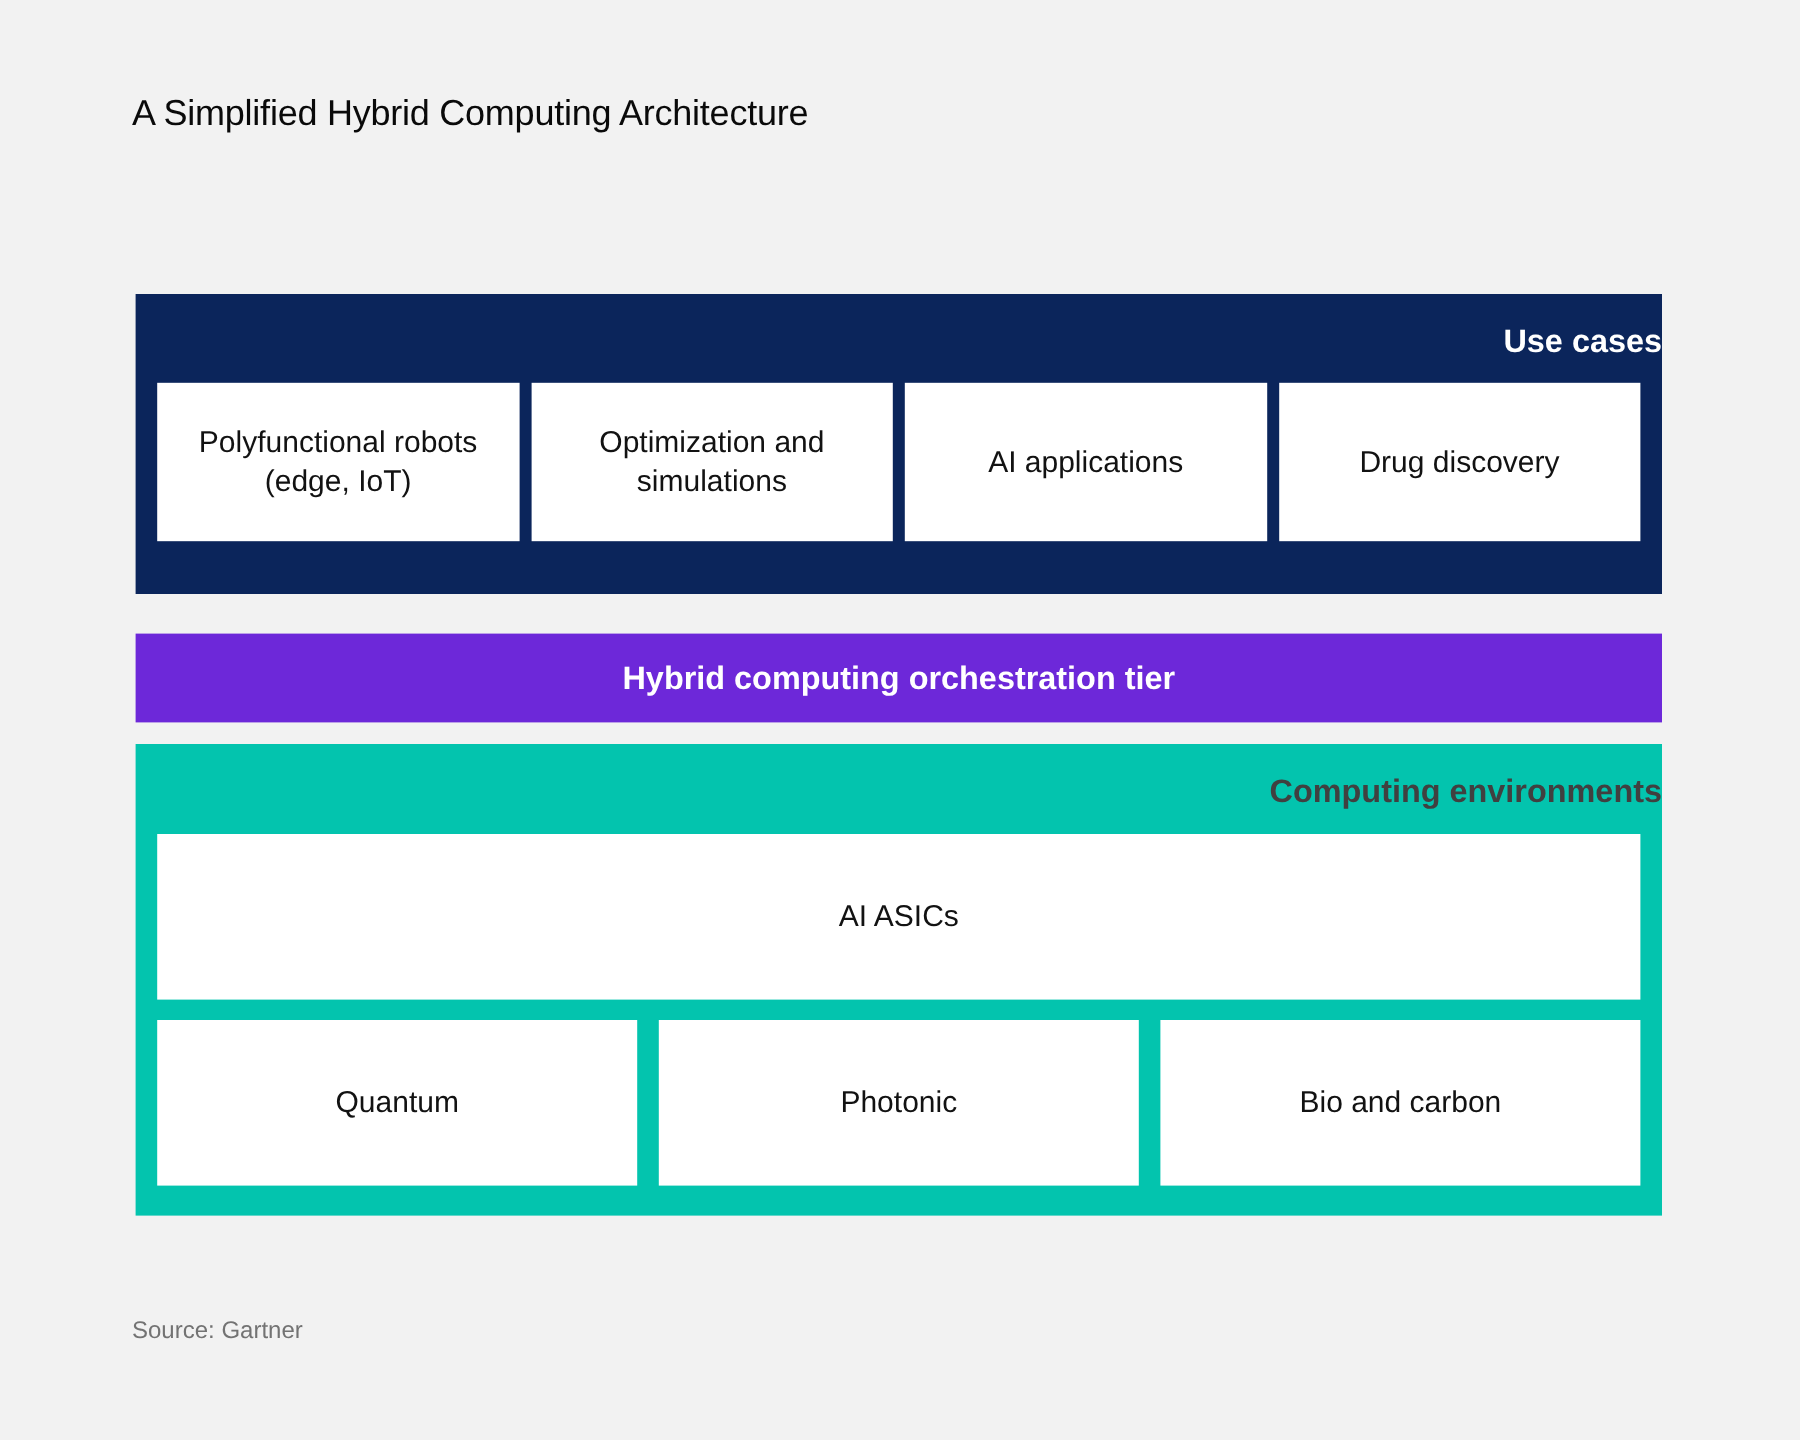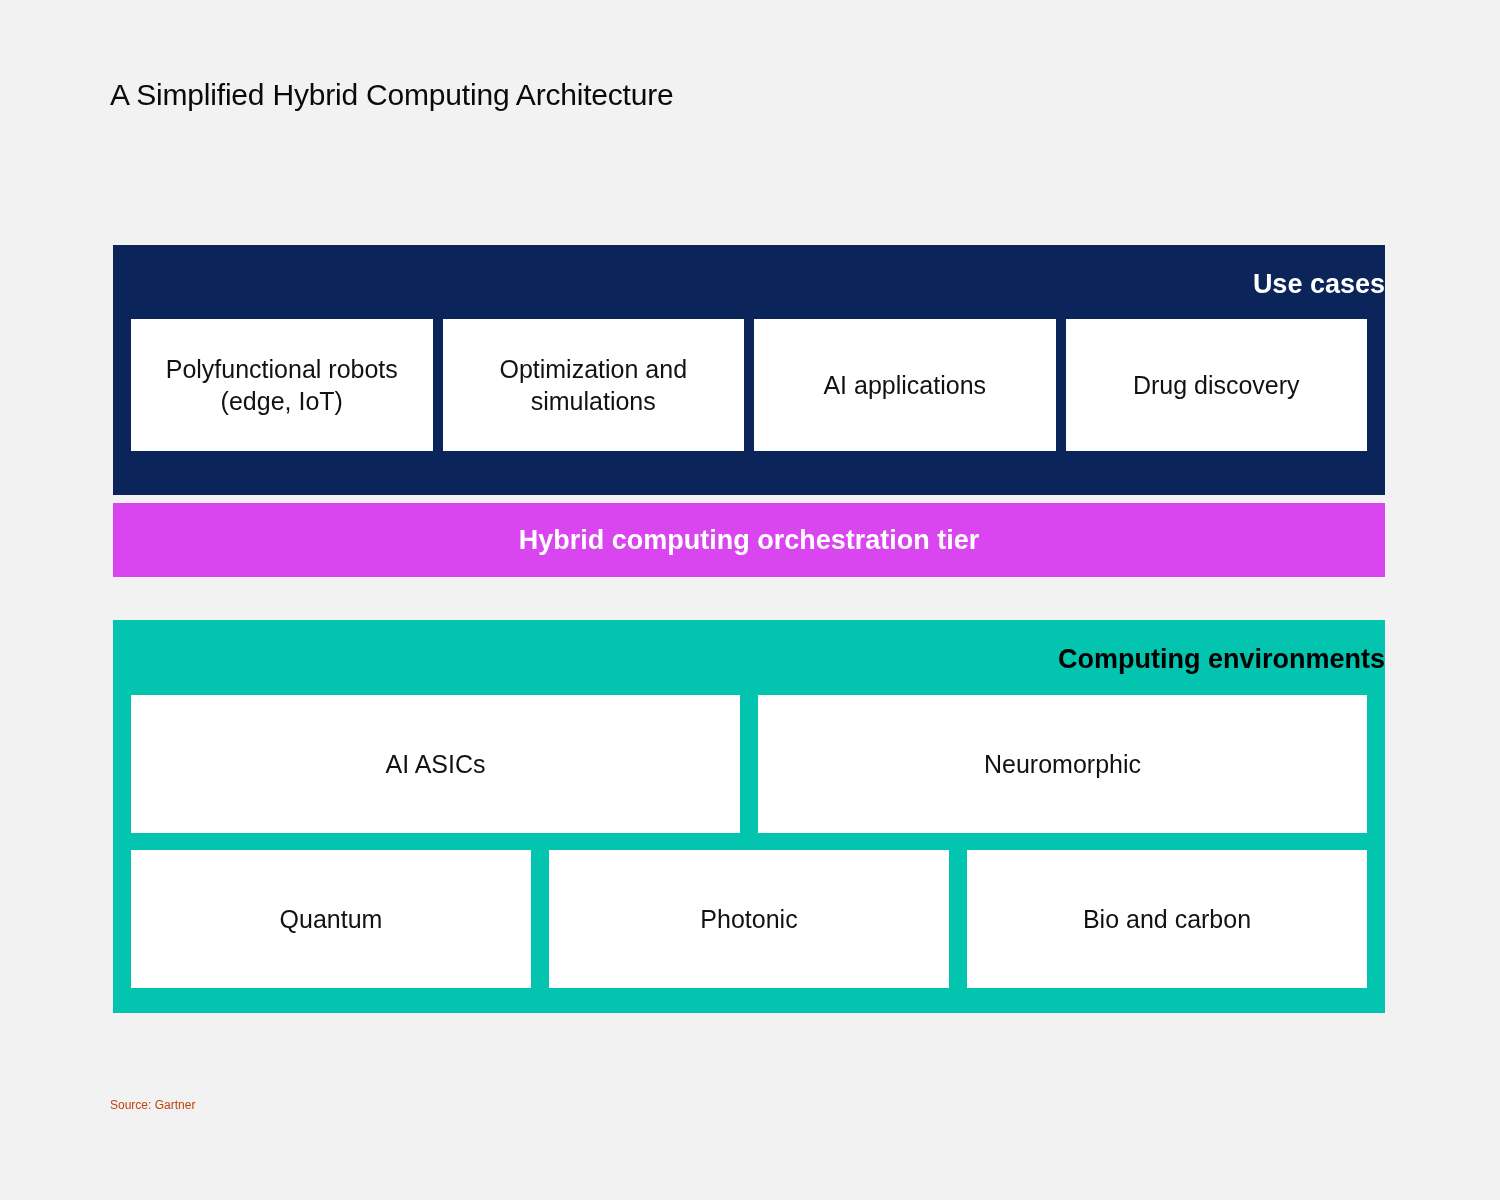--- a/index.html
+++ b/index.html
@@ -85,60 +85,60 @@
     padding: 6px 10px;
   }
 
   .usecases-row .card {
     height: 132px;
     flex: 1 1 0;
   }
 
   
   .tier-orchestration {
-    top: 503px;
+    top: 528px;
     height: 74px;
-    background: #d946ef;
+    background: #6d28d9;
     display: flex;
     align-items: center;
     justify-content: center;
   }
   .tier-orchestration .tier-heading {
     color: #ffffff;
   }
 
   
   .tier-environments {
     top: 620px;
     height: 393px;
     background: #03c4ae;
     padding-top: 26px;
   }
   .tier-environments .tier-heading {
-    color: #000000;
+    color: #404040;
   }
 
   .env-row {
     margin-top: 22px;
     gap: 18px;
   }
   .env-row-2 {
     margin-top: 17px;
   }
   .env-row .card {
     height: 138px;
     flex: 1 1 0;
   }
 
   .source {
     position: absolute;
     left: 110px;
     top: 1098px;
-    font-size: 12px;
-    color: #c2410c;
+    font-size: 20px;
+    color: #737373;
     white-space: nowrap;
   }
 </style>
 </head>
 <body>
 
 <div class="page">
 
   <div class="page-title">A Simplified Hybrid Computing Architecture</div>
 
@@ -153,21 +153,20 @@
   </section>
 
   <section class="tier tier-orchestration">
     <div class="tier-heading">Hybrid computing orchestration tier</div>
   </section>
 
   <section class="tier tier-environments">
     <div class="tier-heading">Computing environments</div>
     <div class="row env-row env-row-1">
       <div class="card">AI ASICs</div>
-      <div class="card">Neuromorphic</div>
     </div>
     <div class="row env-row env-row-2">
       <div class="card">Quantum</div>
       <div class="card">Photonic</div>
       <div class="card">Bio and carbon</div>
     </div>
   </section>
 
   <div class="source">Source: Gartner</div>
 

